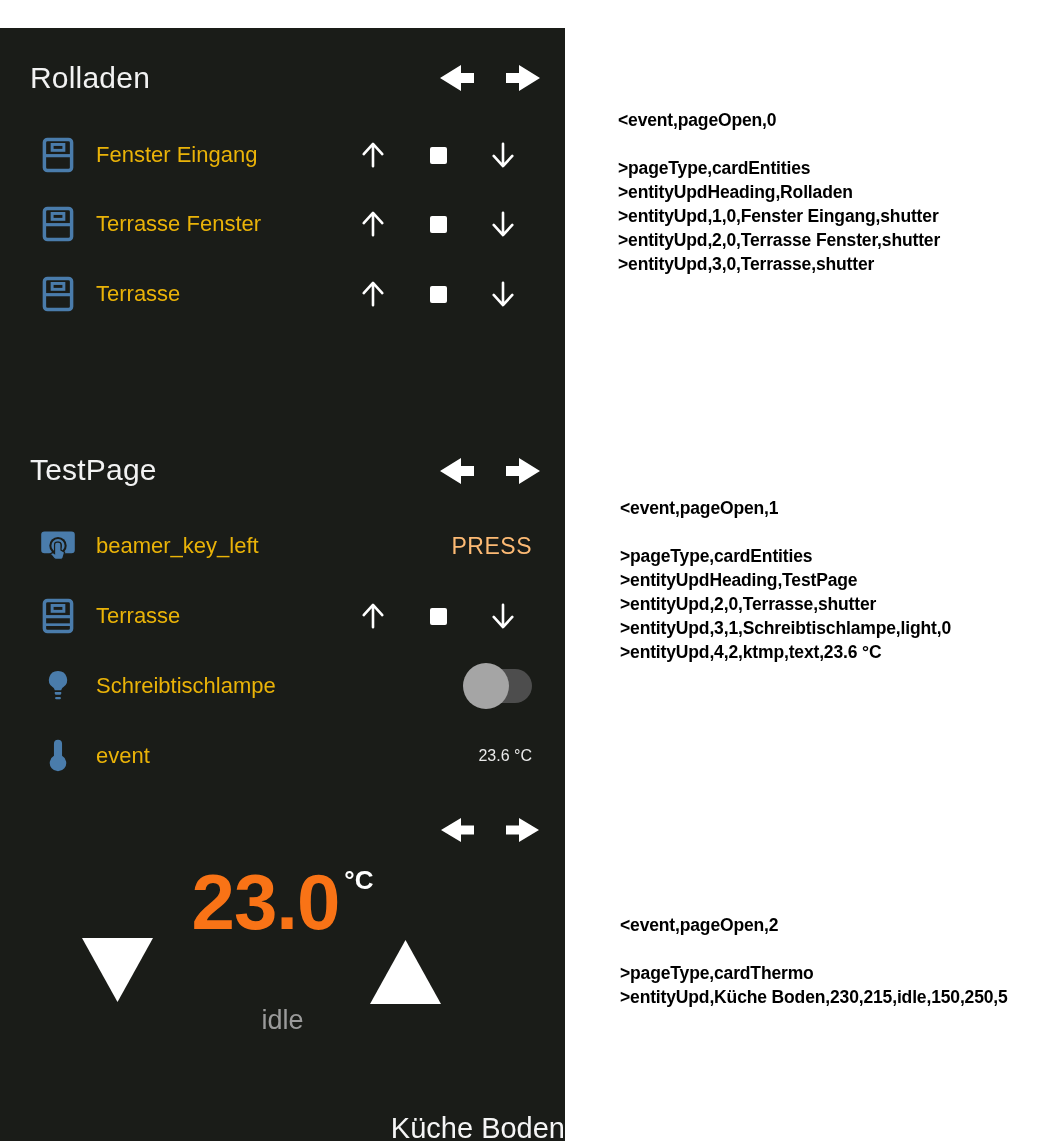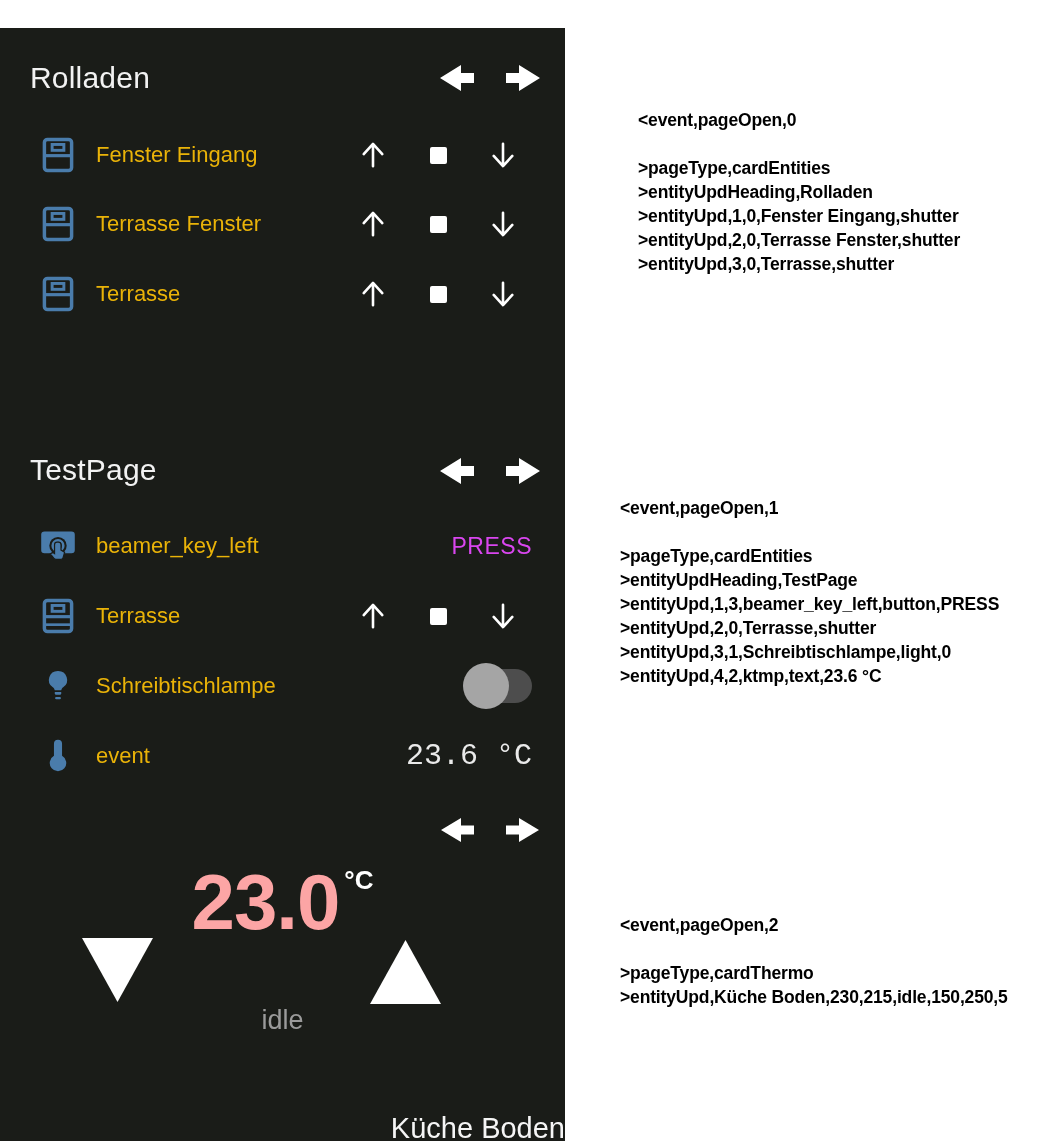--- a/index.html
+++ b/index.html
@@ -16,29 +16,29 @@
 
   .row{position:absolute;left:40px;width:492px;height:48px;display:flex;align-items:center;}
   .ent-icon{flex:0 0 36px;width:36px;color:#4a7cab;margin-right:20px;display:flex;align-items:center;justify-content:center;}
   .ent-label{font-size:22px;color:#eab308;white-space:nowrap;}
 
   .controls{position:absolute;right:14px;top:0;height:48px;width:160px;display:flex;justify-content:space-between;align-items:center;}
   .ctl-btn{background:none;border:none;padding:0;cursor:pointer;display:flex;align-items:center;justify-content:center;width:30px;height:34px;}
   .stop-square{width:17px;height:17px;background:#fff;border-radius:2px;}
 
   .press{position:absolute;right:0;top:0;height:48px;display:flex;align-items:center;background:none;border:none;padding:0;cursor:pointer;
-         font-family:"Liberation Sans",sans-serif;font-size:23px;color:#d946ef;letter-spacing:.5px;}
-  .ent-value{position:absolute;right:0;top:0;height:48px;display:flex;align-items:center;font-size:30px;color:#eaeaea;font-family:Liberation Mono, monospace;}
+         font-family:"Liberation Sans",sans-serif;font-size:23px;color:#fdba74;letter-spacing:.5px;}
+  .ent-value{position:absolute;right:0;top:0;height:48px;display:flex;align-items:center;font-size:16px;color:#eaeaea;}
 
   .toggle{position:absolute;right:0;top:7px;width:62px;height:34px;background:#4d4d4d;border-radius:17px;border:none;padding:0;cursor:pointer;}
   .toggle-knob{position:absolute;left:-7px;top:-6px;width:46px;height:46px;border-radius:50%;background:#a5a5a5;}
 
   
   .thermo-temp{position:absolute;left:0;top:835px;width:565px;display:flex;justify-content:center;align-items:flex-start;}
-  .temp-big{font-size:78px;font-weight:700;color:#fca5a5;line-height:1;letter-spacing:-1px;}
+  .temp-big{font-size:78px;font-weight:700;color:#f97316;line-height:1;letter-spacing:-1px;}
   .temp-unit{font-size:26px;font-weight:700;color:#fff;margin-top:2px;margin-left:5px;}
   .tri-btn{position:absolute;background:none;border:none;padding:0;cursor:pointer;}
   .tri-btn svg{display:block;}
   .temp-target{position:absolute;left:0;top:944px;width:565px;text-align:center;font-size:27px;color:#cfcfcf;}
   .hvac-state{position:absolute;left:0;top:977px;width:565px;text-align:center;font-size:27px;color:#9b9b9b;}
   .thermo-title{position:absolute;left:0;top:1084px;width:565px;text-align:right;font-size:29px;color:#f5f5f5;}
 
   
   .log-block{position:absolute;color:#000;font-family:"Liberation Sans",sans-serif;font-weight:700;
              font-size:17.5px;line-height:24px;letter-spacing:-0.15px;white-space:nowrap;}
@@ -247,36 +247,35 @@
     <button class="tri-btn" style="left:368px;top:910px">
       <svg width="75" height="68" viewBox="0 0 75 68">
           <polygon points="37.5,2 73,66 2,66" fill="#ffffff"></polygon>
         </svg>
     </button>
 
     <div class="hvac-state">idle</div>
     <div class="thermo-title">Küche Boden</div>
   </div>
 
-  <div class="log-block" style="left:638px;top:80px">
+  <div class="log-block" style="left:618px;top:80px">
     <div class="log-line">&lt;event,pageOpen,0</div>
     <div class="log-line"></div>
     <div class="log-line">&gt;pageType,cardEntities</div>
     <div class="log-line">&gt;entityUpdHeading,Rolladen</div>
     <div class="log-line">&gt;entityUpd,1,0,Fenster Eingang,shutter</div>
     <div class="log-line">&gt;entityUpd,2,0,Terrasse Fenster,shutter</div>
     <div class="log-line">&gt;entityUpd,3,0,Terrasse,shutter</div>
   </div>
 
   <div class="log-block" style="left:620px;top:468px">
     <div class="log-line">&lt;event,pageOpen,1</div>
     <div class="log-line"></div>
     <div class="log-line">&gt;pageType,cardEntities</div>
     <div class="log-line">&gt;entityUpdHeading,TestPage</div>
-    <div class="log-line">&gt;entityUpd,1,3,beamer_key_left,button,PRESS</div>
     <div class="log-line">&gt;entityUpd,2,0,Terrasse,shutter</div>
     <div class="log-line">&gt;entityUpd,3,1,Schreibtischlampe,light,0</div>
     <div class="log-line">&gt;entityUpd,4,2,ktmp,text,23.6 °C</div>
   </div>
 
   <div class="log-block" style="left:620px;top:885px">
     <div class="log-line">&lt;event,pageOpen,2</div>
     <div class="log-line"></div>
     <div class="log-line">&gt;pageType,cardThermo</div>
     <div class="log-line">&gt;entityUpd,Küche Boden,230,215,idle,150,250,5</div>

